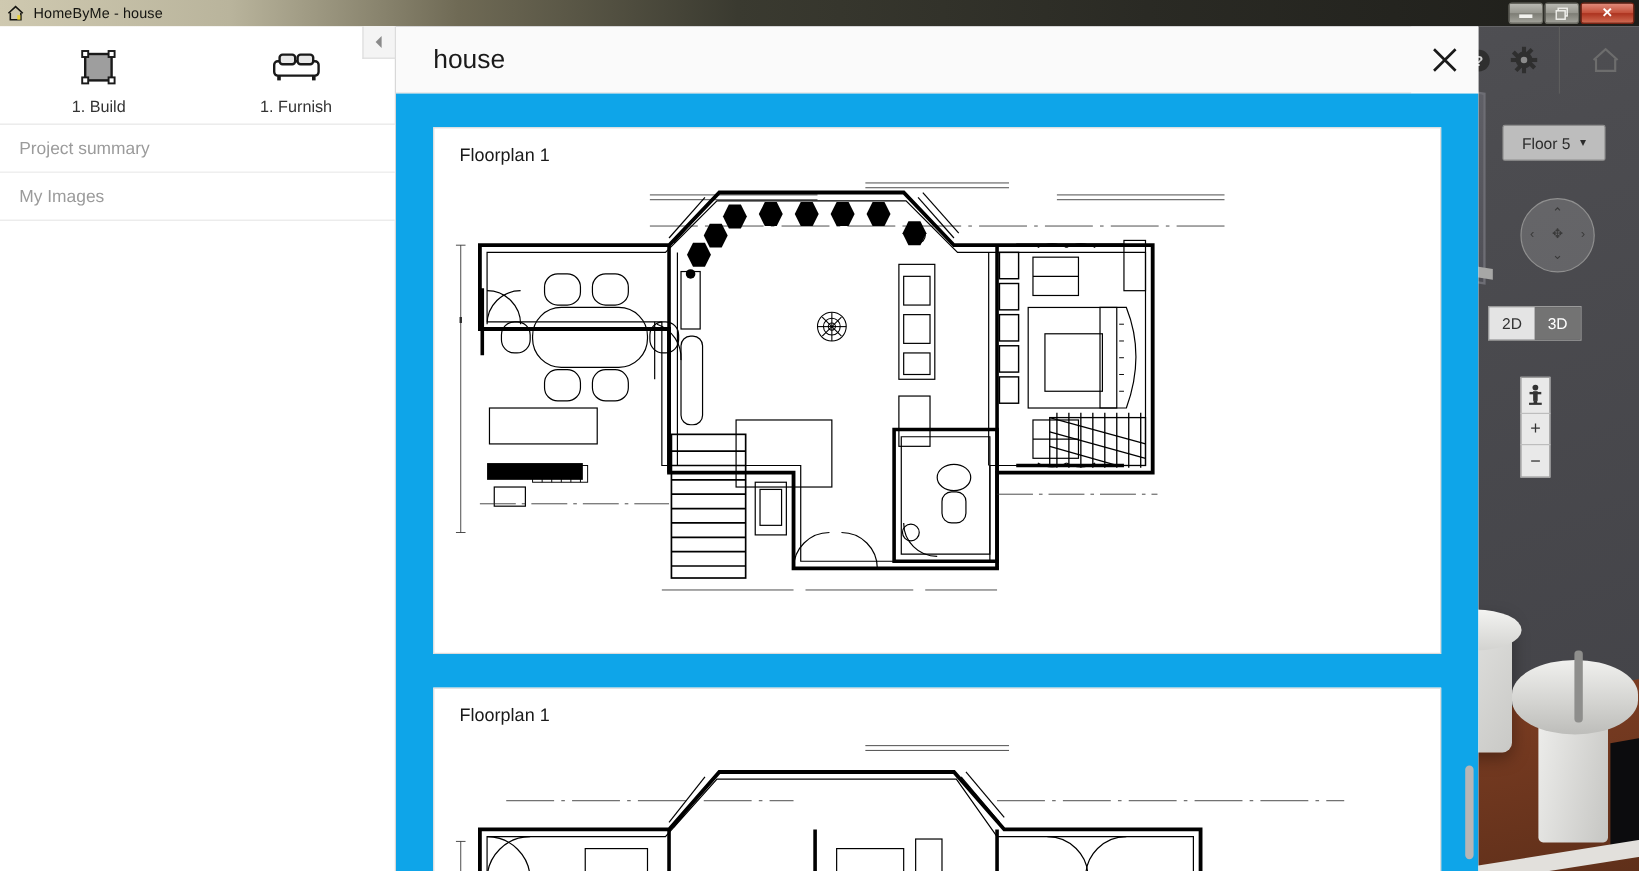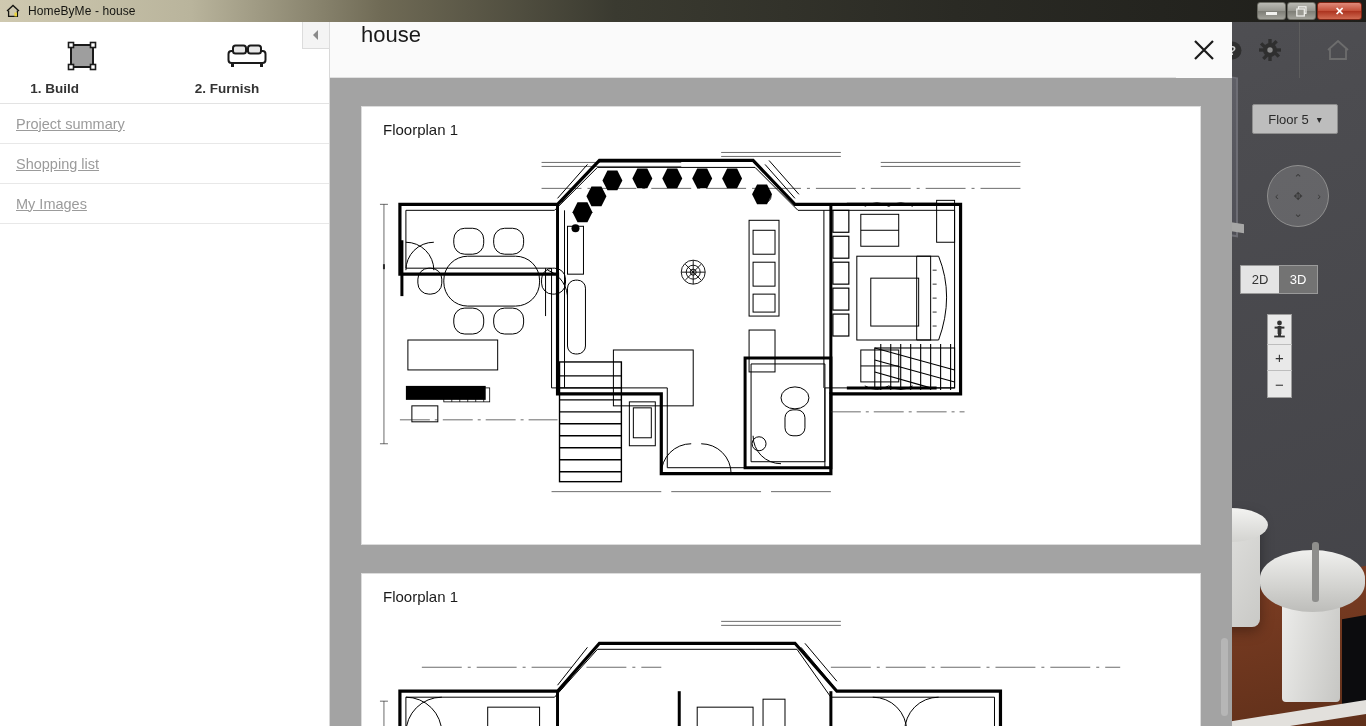--- a/index.html
+++ b/index.html
@@ -43,30 +43,30 @@
 
   
   .sidebar {
     position: absolute; left: 0; top: 22px; width: 330px; height: 704px;
     background: #ffffff; border-right: 1px solid #d8d8d8;
   }
   .steps {
     display: flex; height: 82px; align-items: flex-start; justify-content: space-around;
     padding-top: 17px; border-bottom: 1px solid #e3e3e3;
   }
-  .step { width: 104px; cursor: pointer; font-weight: bold; }
+  .step { width: 104px; text-align: center; cursor: pointer; }
   .step-icon { height: 34px; display:flex; align-items:center; justify-content:center; }
   .step-label { font-size: 13.5px; color: #333; margin-top: 8px; }
   .step.active .step-label { color: #1a7fc1; }
 
   .menu { border-top: 0; }
   .menu-item {
     height: 40px; display: flex; align-items: center; padding-left: 16px;
     font-size: 14.5px; color: #9b9b9b; border-bottom: 1px solid #e8e8e8;
-    cursor: pointer; background: #fff; text-decoration: underline;
+    cursor: pointer; background: #fff;
   }
   .menu-item.active { color: #1a1a1a; font-weight: bold; }
 
   .collapse-btn {
     position: absolute; left: 302px; top: 22px; width: 28px; height: 27px;
     background: #f4f4f4; border: 1px solid #dcdcdc; border-top: none;
     display: flex; align-items: center; justify-content: center; cursor: pointer; z-index: 6;
   }
 
   
@@ -161,21 +161,21 @@
   }
   .np-up { left: 50%; top: 7px; transform: translateX(-50%); }
   .np-down { left: 50%; bottom: 7px; transform: translateX(-50%); }
   .np-left { left: 7px; top: 50%; transform: translateY(-50%); }
   .np-right { right: 7px; top: 50%; transform: translateY(-50%); }
   .np-center {
     left: 50%; top: 50%; transform: translate(-50%,-50%);
     font-size: 12px; color: #4a4a4a;
   }
   .dim-toggle {
-    position: absolute; right: 48px; top: 265px; display: flex;
+    position: absolute; right: 48px; top: 255px; display: flex;
     border: 1px solid #9a9a9a;
   }
   .dim-btn {
     width: 38px; height: 27px; display: flex; align-items: center; justify-content: center;
     font-size: 13px; color: #333; background: #e4e4e4; cursor: pointer;
   }
   .dim-btn.active { background: #737373; color: #fff; }
   .zoomstack {
     position: absolute; right: 74px; top: 314px; width: 25px;
     background: #e9e9e9; border: 1px solid #9d9d9d;
@@ -188,33 +188,33 @@
   .zs-item:last-child { border-bottom: none; }
   .zs-person { height: 30px; }
 
   
   .panel {
     position: absolute; left: 330px; top: 22px; width: 902px; height: 704px;
     background: #ffffff; overflow: hidden;
   }
   .panel-header {
     position: relative; height: 56px; border-bottom: 1px solid #e0e0e0;
-    background: #fafafa; display: flex; 
+    background: #fafafa; display: flex; align-items: center;
   }
   .panel-title {
     font-size: 22px; color: #1a1a1a; padding-left: 31px; font-weight: normal;
   }
   .panel-close {
     position: absolute; right: 0; top: 0; width: 56px; height: 56px;
     display: flex; align-items: center; justify-content: center; cursor: pointer;
     background: #fafafa;
   }
   .panel-body {
     position: absolute; left: 0; top: 56px; width: 902px; height: 648px;
-    overflow: hidden; background: #a3a3a3;
+    overflow: hidden; background: #0ea5e9;
   }
   .card {
     margin: 28px 31px 0 31px; border: 1px solid #dcdcdc; background: #fff;
   }
   .card-title { font-size: 15px; color: #1a1a1a; padding: 14px 0 6px 21px; }
   .card-plan { height: 400px; position: relative; }
   .card-plan svg { display: block; width: 100%; height: 100%; }
   .card2 .card-plan { height: 330px; }
   .scrollbar {
     position: absolute; right: 4px; top: 56px; width: 7px; height: 648px;
@@ -615,28 +615,27 @@
       <div class="step">
         <div class="step-icon">
           <svg width="40" height="26" viewBox="0 0 40 26">
             <rect x="1.5" y="8" width="37" height="12" rx="3" fill="#fff" stroke="#1a1a1a" stroke-width="2"></rect>
             <rect x="6" y="2.5" width="13" height="8" rx="2.5" fill="#e8e8e8" stroke="#1a1a1a" stroke-width="2"></rect>
             <rect x="21" y="2.5" width="13" height="8" rx="2.5" fill="#e8e8e8" stroke="#1a1a1a" stroke-width="2"></rect>
             <rect x="4" y="20" width="3" height="4" fill="#1a1a1a"></rect>
             <rect x="33" y="20" width="3" height="4" fill="#1a1a1a"></rect>
           </svg>
         </div>
-        <div class="step-label">2. Furnish</div>
+        <div class="step-label">1. Furnish</div>
       </div>
 
     </div>
 
     <div class="menu">
       <div class="menu-item">Project summary</div>
-      <div class="menu-item">Shopping list</div>
       <div class="menu-item">My Images</div>
     </div>
   </div>
 
   <div class="collapse-btn">
     <svg width="10" height="12" viewBox="0 0 10 12">
       <path d="M7 1 L2 6 L7 11 Z" fill="#8a8a8a"></path>
     </svg>
   </div>
 

